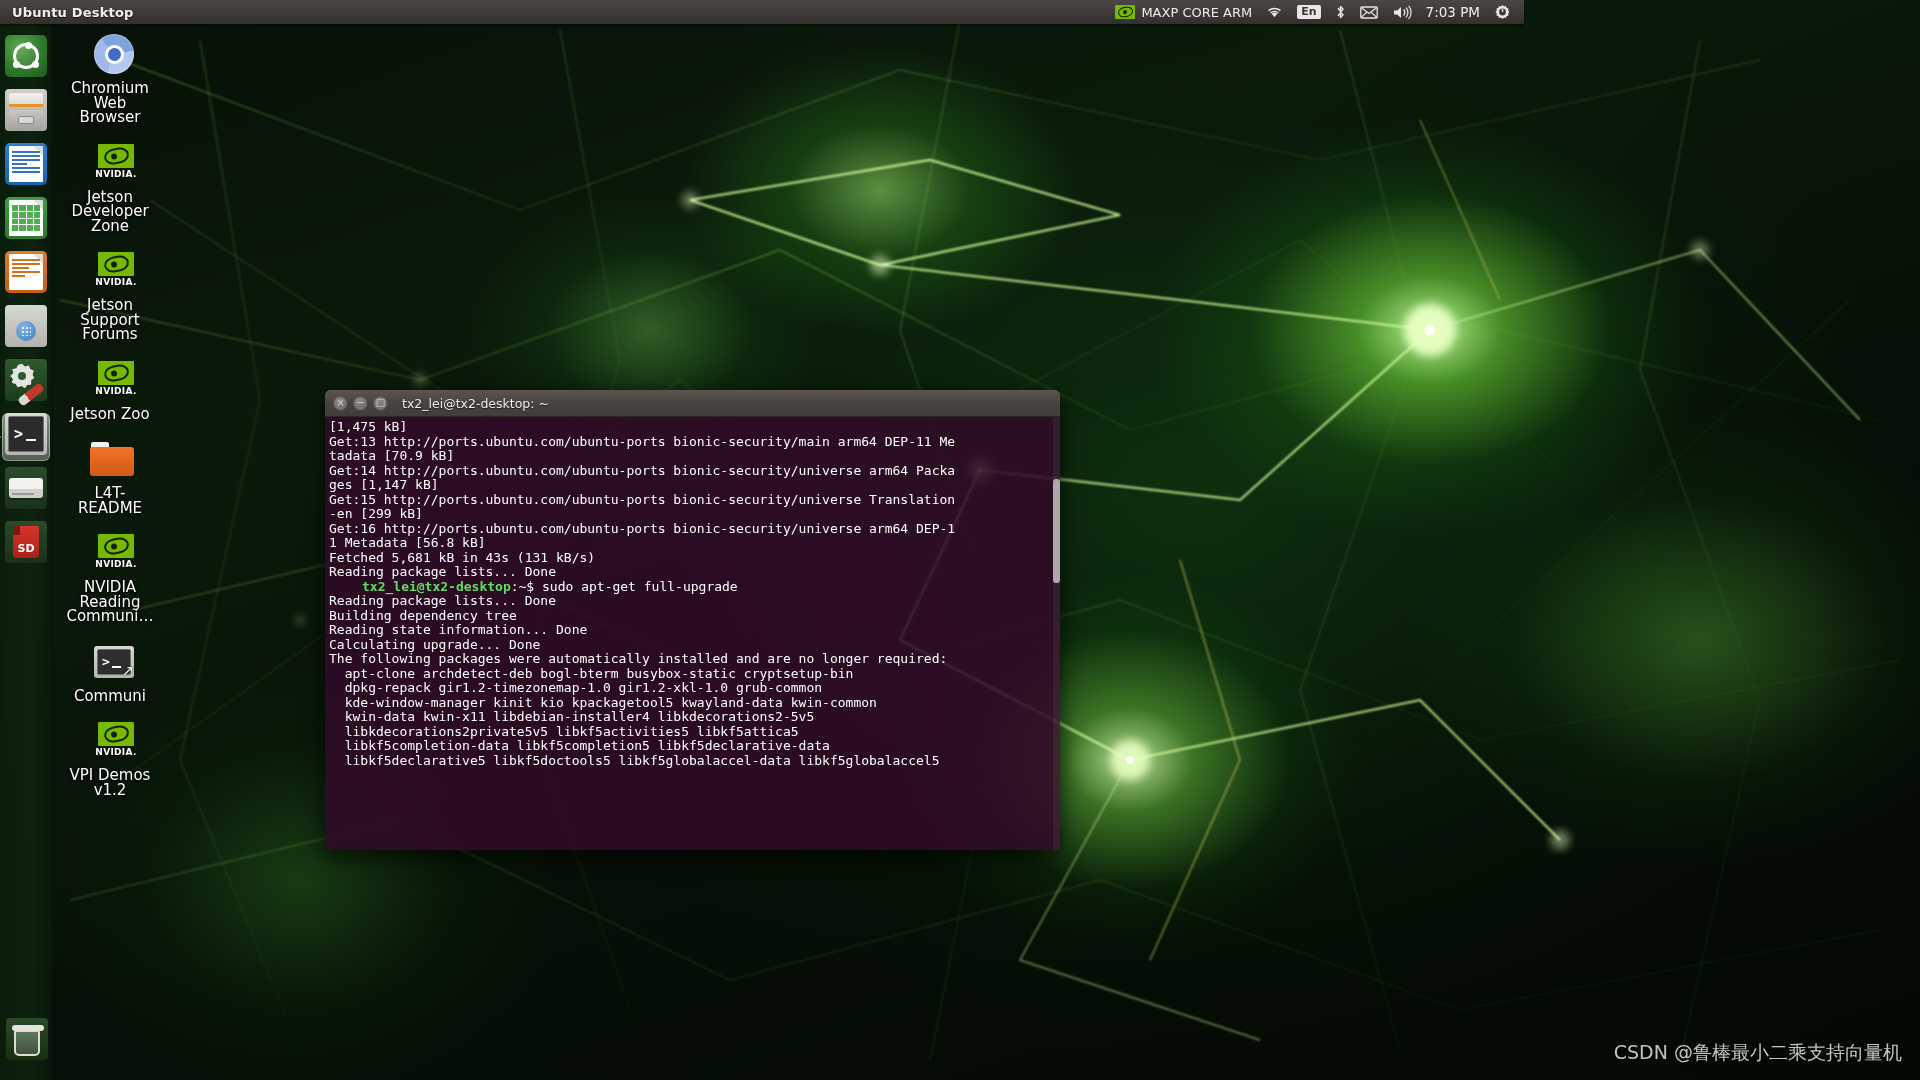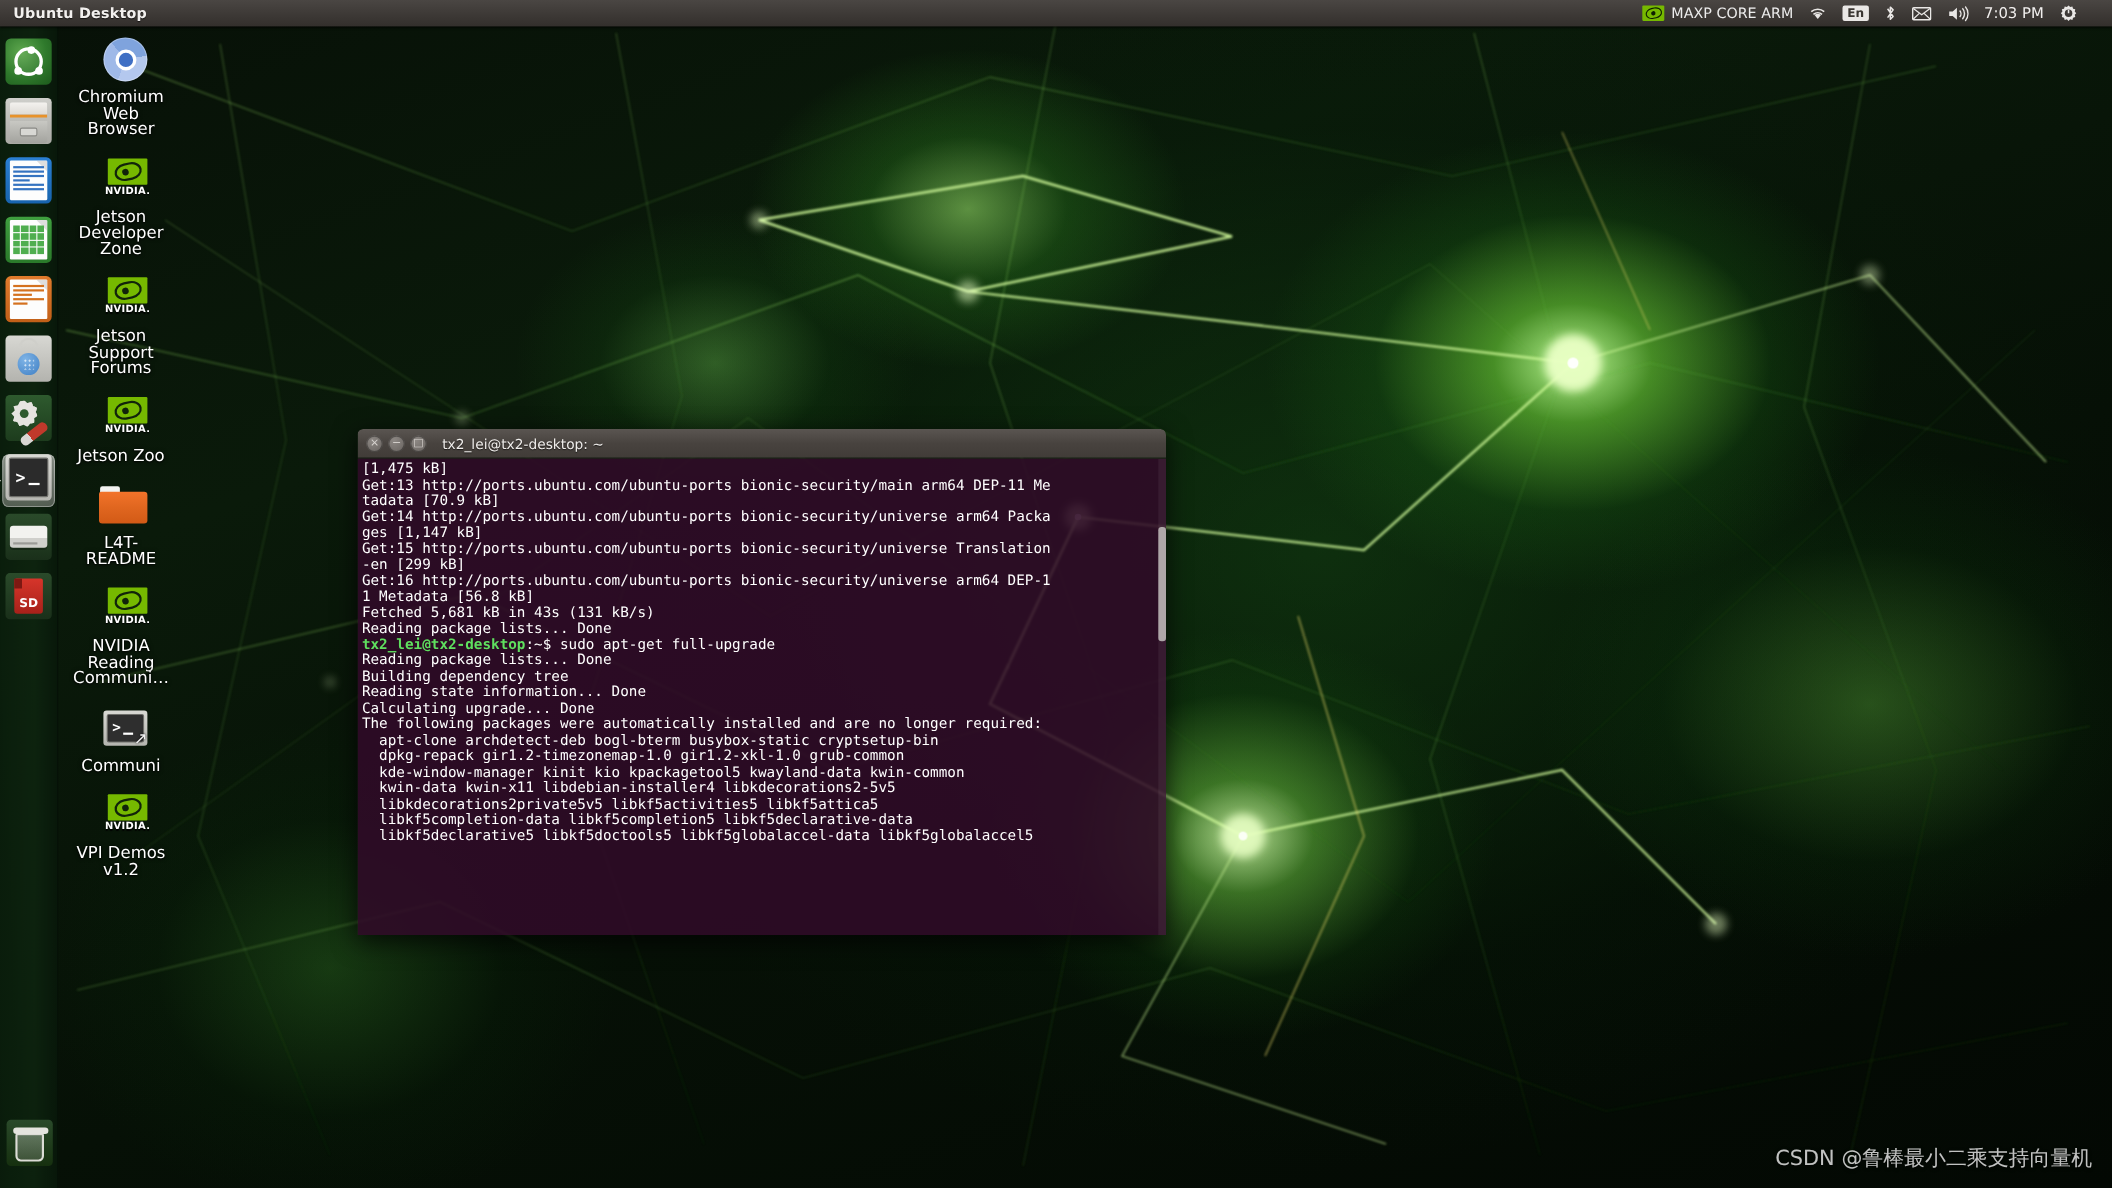--- a/index.html
+++ b/index.html
@@ -20,34 +20,34 @@
       radial-gradient(ellipse 260px 200px at 650px 330px, rgba(120,220,90,0.35) 0%, rgba(30,110,25,0.15) 40%, rgba(0,0,0,0) 70%),
       radial-gradient(ellipse 420px 320px at 1700px 640px, rgba(110,210,70,0.33) 0%, rgba(20,90,20,0.12) 45%, rgba(0,0,0,0) 72%),
       radial-gradient(ellipse 350px 300px at 300px 880px, rgba(60,150,45,0.30) 0%, rgba(10,60,12,0.12) 45%, rgba(0,0,0,0) 75%),
       radial-gradient(ellipse 900px 700px at 1200px 500px, rgba(25,90,25,0.40) 0%, rgba(6,30,8,0.25) 55%, rgba(0,0,0,0) 80%),
       linear-gradient(160deg, #071007 0%, #0a1a0a 30%, #061006 60%, #030803 100%);
   }
   .wall-svg { position: absolute; inset: 0; width: 1920px; height: 1080px; }
 
   
   .top-panel {
-    position: absolute; top: 0; left: 0; width: 1920px; height: 24px;
+    position: absolute; top: 0; left: 0; width: 1524px; height: 24px;
     background: linear-gradient(180deg, #4a4643 0%, #3d3936 55%, #332f2c 100%);
     display: flex; align-items: center; z-index: 50;
     box-shadow: 0 1px 2px rgba(0,0,0,0.6);
   }
   .panel-title {
     color: #f2f0ee; font-size: 13px; font-weight: bold;
     margin-left: 12px; letter-spacing: .2px;
     text-shadow: 0 1px 1px rgba(0,0,0,.65);
     font-family: "DejaVu Sans", sans-serif;
   }
   .panel-right {
     margin-left: auto; display: flex; align-items: center; height: 24px;
-    padding-right: 24px; gap: 0;
+    padding-right: 6px; gap: 0;
   }
   .panel-item {
     display: flex; align-items: center; height: 24px; padding: 0 7px;
     color: #ececec; font-size: 13px; gap: 6px;
   }
   .nv-logo {
     width: 20px; height: 14px; background: #76b900; border-radius: 1px;
     display: inline-flex; align-items: center; justify-content: center;
   }
   .nv-eye {
@@ -203,21 +203,21 @@
   .term-body {
     height: 433px; background: rgba(48,10,40,0.88);
     position: relative; overflow: hidden;
     padding: 3px 0 0 4px;
   }
   .term-text {
     font-family: "DejaVu Sans Mono", monospace;
     font-size: 13px; line-height: 14.5px; color: #ffffff;
     white-space: pre; letter-spacing: 0px;
   }
-  .term-text .prompt { color: #5fe05f; font-weight: bold; }
+  .term-text .prompt { color: #5fe05f; font-weight: bold; margin-left: 33px; }
   .term-scrollbar {
     position: absolute; right: 0; top: 0; width: 7px; height: 433px;
     background: rgba(255,255,255,0.06);
   }
   .term-thumb {
     position: absolute; right: 0; top: 62px; width: 7px; height: 104px;
     background: rgba(215,213,210,0.75); border-radius: 3px;
   }
 
   

